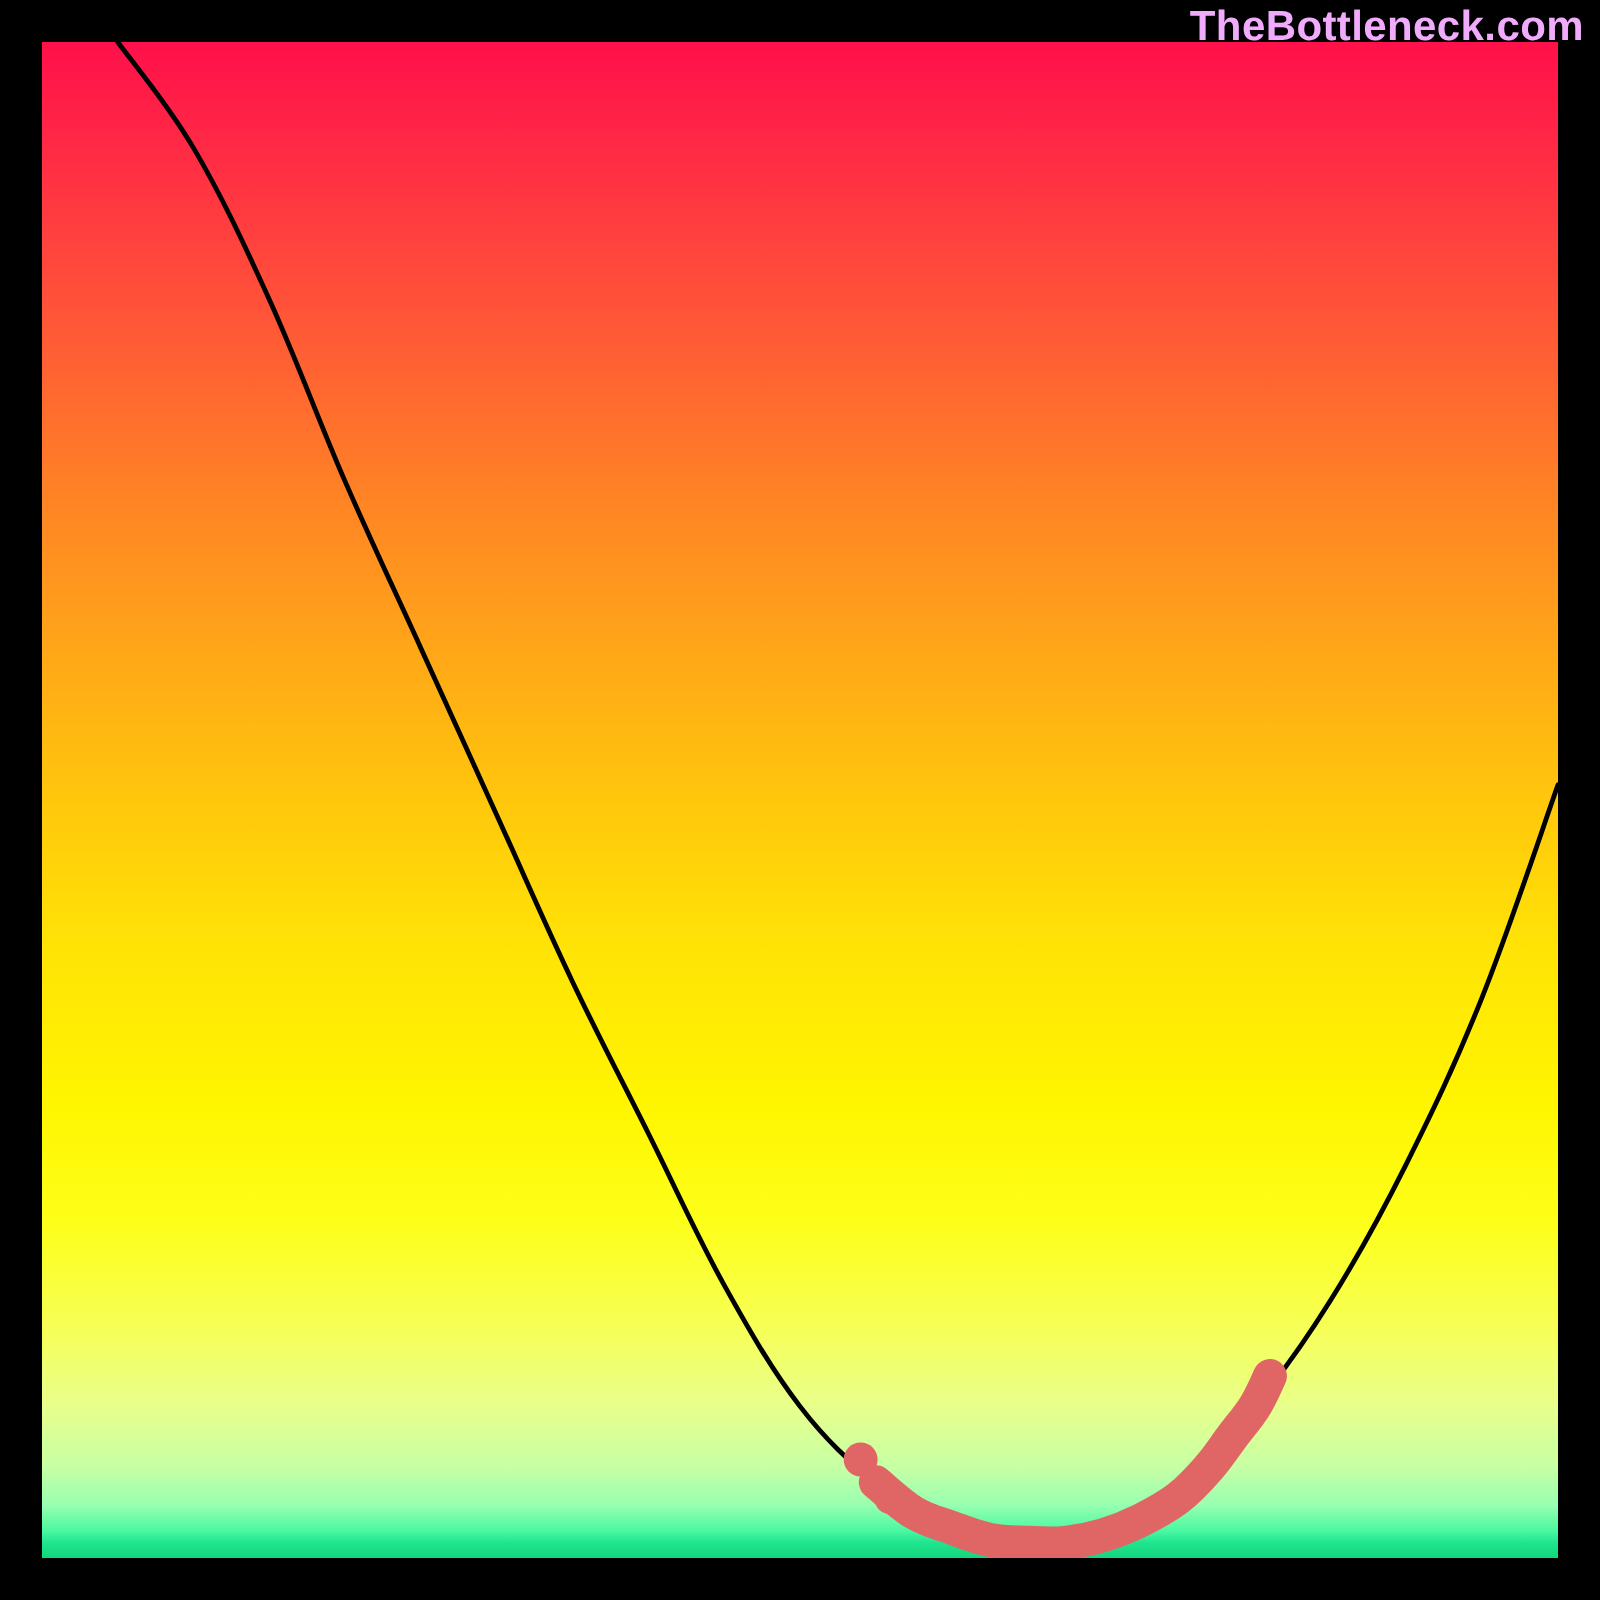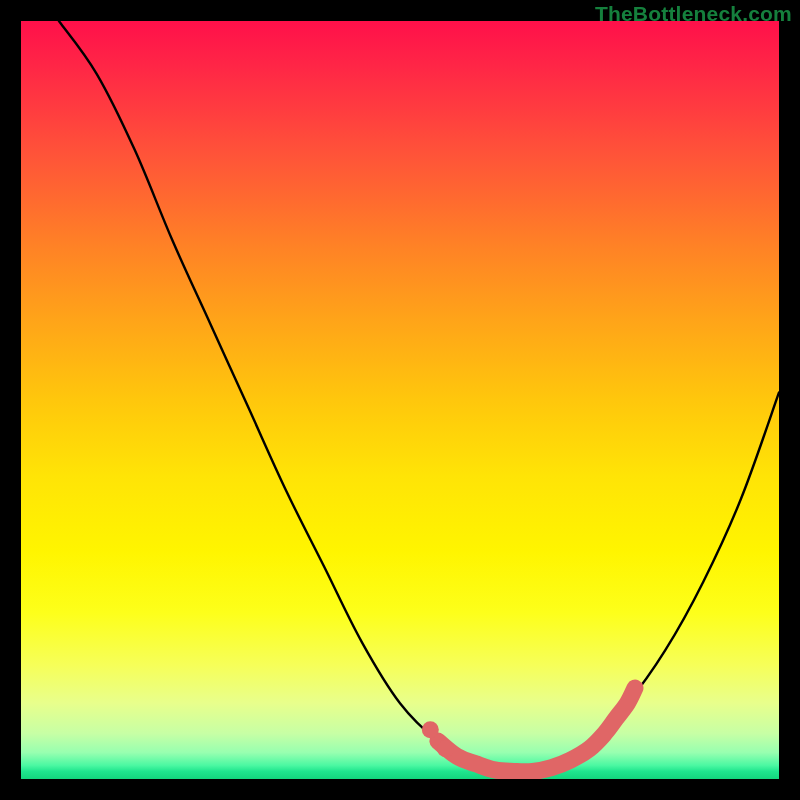--- a/index.html
+++ b/index.html
@@ -35,21 +35,21 @@
       #13d57d 100%
     );
   }
   .watermark {
     position: absolute;
     top: 2px;
     right: 8px;
     font-family: Arial, Helvetica, sans-serif;
     font-size: 21px;
     font-weight: bold;
-    color: #15803d;
+    color: #f0abfc;
     letter-spacing: 0.2px;
   }
   svg.curve {
     position: absolute;
     left: 0; top: 0;
     width: 758px; height: 758px;
   }
 </style>
 </head>
 <body>

